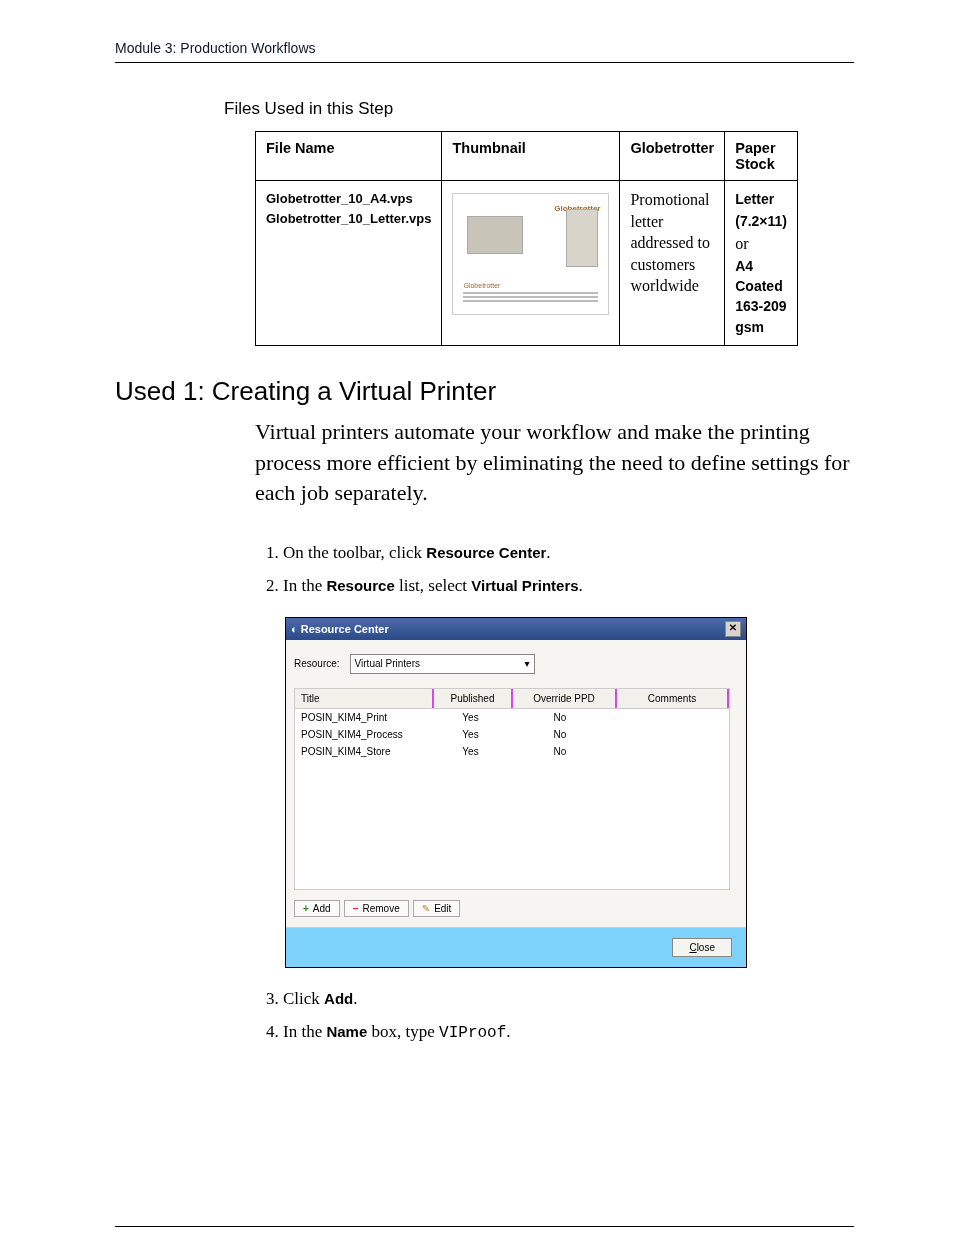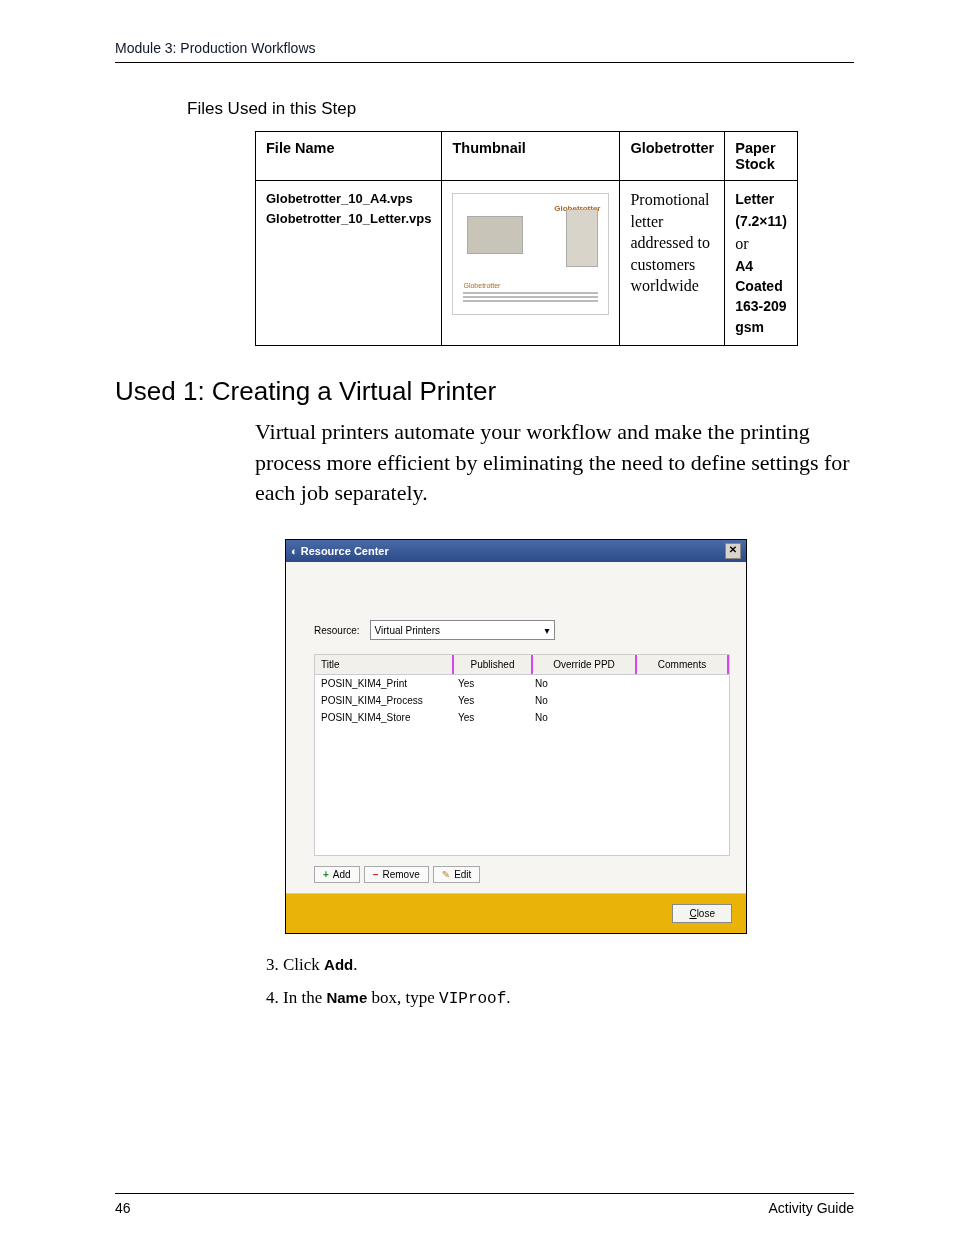--- a/index.html
+++ b/index.html
@@ -17,21 +17,21 @@
   font-family: Arial, sans-serif;
   font-size: 14px;
   color: #0f172a;
   padding-bottom: 6px;
   border-bottom: 1px solid #000;
   margin-bottom: 36px;
 }
 .section-title {
   font-family: Arial, sans-serif;
   font-size: 17px;
-  margin-left: 72px;
+  margin-left: 109px;
   margin-bottom: 12px;
 }
 .files-table {
   margin-left: 140px;
   border-collapse: collapse;
   width: 488px;
   font-family: Arial, sans-serif;
   font-size: 14.5px;
 }
 .files-table th, .files-table td {
@@ -144,23 +144,22 @@
 .close-x {
   width: 14px; height: 14px;
   background: #d8d4cc;
   border: 1px solid #888;
   color: #000;
   font-size: 10px;
   line-height: 12px;
   text-align: center;
 }
 .dialog-body {
-  padding: 14px 16px 10px 28px;
+  padding: 14px 16px 10px 8px;
   background: #f6f5f1;
-  margin-top: 44px;
 }
 .resource-row {
   display: flex;
   align-items: center;
   gap: 10px;
   margin-bottom: 14px;
 }
 .resource-row .label { font-size: 10px; }
 .resource-select {
   width: 175px;
@@ -177,21 +176,21 @@
   border: 1px solid #ccc;
   height: 200px;
   overflow: hidden;
 }
 .grid-head, .grid-row {
   display: flex;
   font-size: 10px;
 }
 .grid-head { border-bottom: 1px solid #ccc; background: #f2f0ea; }
 .grid-head > div { padding: 4px 6px; border-right: 2px solid #d946ef; text-align: center; }
-.grid-row > div { padding: 3px 6px; }
+.grid-row > div { padding: 3px 6px; text-align: center; }
 .c1 { width: 125px; text-align: left !important; }
 .c2 { width: 65px; }
 .c3 { width: 90px; }
 .c4 { flex: 1; }
 .toolbar-row {
   display: flex;
   gap: 4px;
   margin-top: 10px;
 }
 .tool-btn {
@@ -204,21 +203,21 @@
   font-size: 10px;
 }
 .plus { color: #2a8a2a; font-weight: bold; }
 .minus { color: #c22; font-weight: bold; }
 .pencil { color: #b8892a; }
 .dialog-footer {
   border-top: 1px solid #ccc;
   padding: 10px 14px;
   display: flex;
   justify-content: flex-end;
-  background: #eab308;
+  background: #7dd3fc;
 }
 .btn-close {
   border: 1px solid #888;
   background: #f4f4f0;
   padding: 3px 16px;
   font-size: 10px;
 }
 .page-footer {
   display: flex;
   justify-content: space-between;
@@ -274,20 +273,28 @@
       </td>
     </tr>
   </tbody>
     </table>
 
   <div class="step-heading">Used 1: Creating a Virtual Printer</div>
 
   <div class="body-text">Virtual printers automate your workflow and make the printing process more efficient by eliminating the need to define settings for each job separately.</div>
 
 
+  <ol class="steps">
+    <li>
+      <span>On the toolbar, click </span><span class="bold">Resource Center</span><span>.</span>
+    </li>
+    <li>
+      <span>In the </span><span class="bold">Resource</span><span> list, select </span><span class="bold">Virtual Printers</span><span>.</span>
+    </li>
+  </ol>
 
   <div class="dialog-wrap">
     <div class="dialog">
       <div class="titlebar">
         <span>◐</span>&nbsp;
         <span>Resource Center</span>
         <span class="spacer"></span>
         <span class="close-x">✕</span>
       </div>
       <div class="dialog-body">

